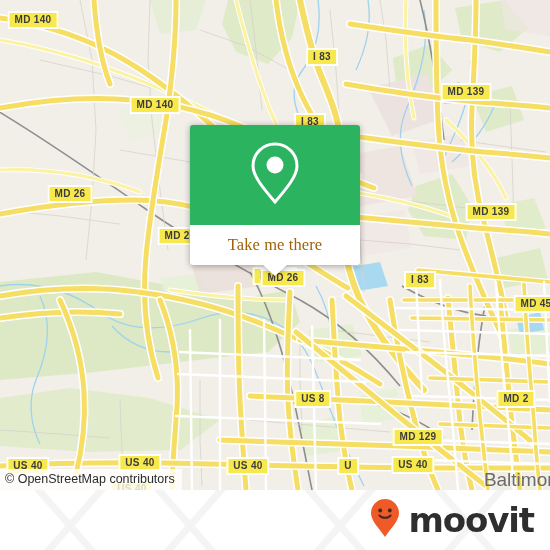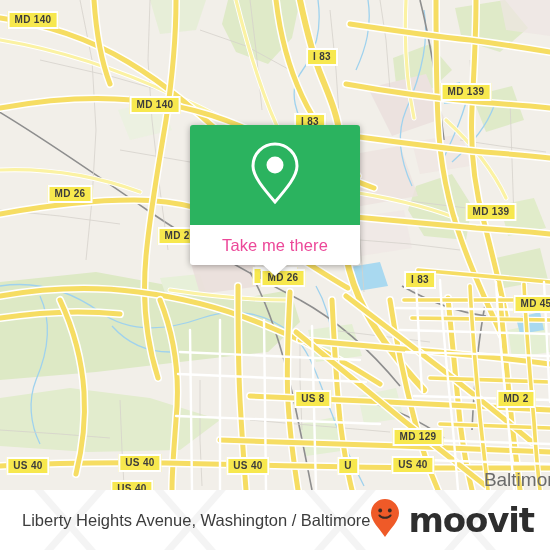--- a/index.html
+++ b/index.html
@@ -67,22 +67,22 @@
     display:flex;align-items:center;justify-content:center;
   }
   .card-bottom{
     background:#ffffff;
     height:40px;
     border-radius:0 0 3px 3px;
     display:flex;align-items:center;justify-content:center;
     position:relative;
   }
   .card-bottom .lbl{
-    color:#ec4899;font-size:16.5px;letter-spacing:.1px;
-    font-family:Liberation Sans, sans-serif;
+    color:#a16207;font-size:16.5px;letter-spacing:.1px;
+    font-family:Liberation Serif, serif;
   }
   .card-tail{
     position:absolute;left:50%;bottom:-11px;
     transform:translateX(-50%);
     width:0;height:0;
     border-left:13px solid transparent;
     border-right:13px solid transparent;
     border-top:12px solid #ffffff;
   }
 
@@ -377,20 +377,21 @@
         <div class="shield" style="left: 418px; top: 393px; margin-top: 44px;">MD 129</div>
         <div class="shield" style="left: 516px; top: 399px;">MD 2</div>
         <div class="shield" style="left: 28px; top: 466px;">US 40</div>
         <div class="shield" style="left: 140px; top: 463px;">US 40</div>
         <div class="shield" style="left: 248px; top: 466px;">US 40</div>
         <div class="shield" style="left: 348px; top: 466px;">U</div>
         <div class="shield" style="left: 413px; top: 465px;">US 40</div>
         <div class="shield" style="left: 132px; top: 489px;">US 40</div>
       </div>
 
+    <div class="osm-attrib">© OpenStreetMap contributors</div>
   </div>
 
   <div class="card">
     <div class="card-top">
       <span>
         <svg width="52" height="66" viewBox="0 0 52 66" aria-hidden="true">
           <path d="M26 4 C13.8 4 4 13.8 4 26 C4 36 14 48 26 62 C38 48 48 36 48 26 C48 13.8 38.2 4 26 4 Z" fill="none" stroke="#ffffff" stroke-width="3"></path>
           <circle cx="26" cy="25" r="8.5" fill="#ffffff"></circle>
         </svg>
       </span>
@@ -408,21 +409,20 @@
         <path d="M110,-10 L40,70"></path>
         <path d="M150,-10 L220,70"></path>
         <path d="M230,-10 L160,70"></path>
         <path d="M300,-10 L370,70"></path>
         <path d="M380,-10 L310,70"></path>
         <path d="M430,-10 L500,70"></path>
         <path d="M510,-10 L440,70"></path>
       </g>
     </svg>
 
-    <div class="footer-title">Liberty Heights Avenue, Washington / Baltimore</div>
 
     <div class="brand">
       <span>
         <svg width="30" height="40" viewBox="0 0 30 40" aria-hidden="true">
           <path d="M15 1 C7.3 1 1 7.3 1 15 C1 23 9 30 15 39 C21 30 29 23 29 15 C29 7.3 22.7 1 15 1 Z" fill="#ef5a28"></path>
           <circle cx="10.2" cy="12.5" r="1.9" fill="#3a2a22"></circle>
           <circle cx="19.8" cy="12.5" r="1.9" fill="#3a2a22"></circle>
           <path d="M9.4 17.4 C11.6 20.6 18.4 20.6 20.6 17.4" fill="none" stroke="#3a2a22" stroke-width="1.9" stroke-linecap="round"></path>
         </svg>
       </span>

